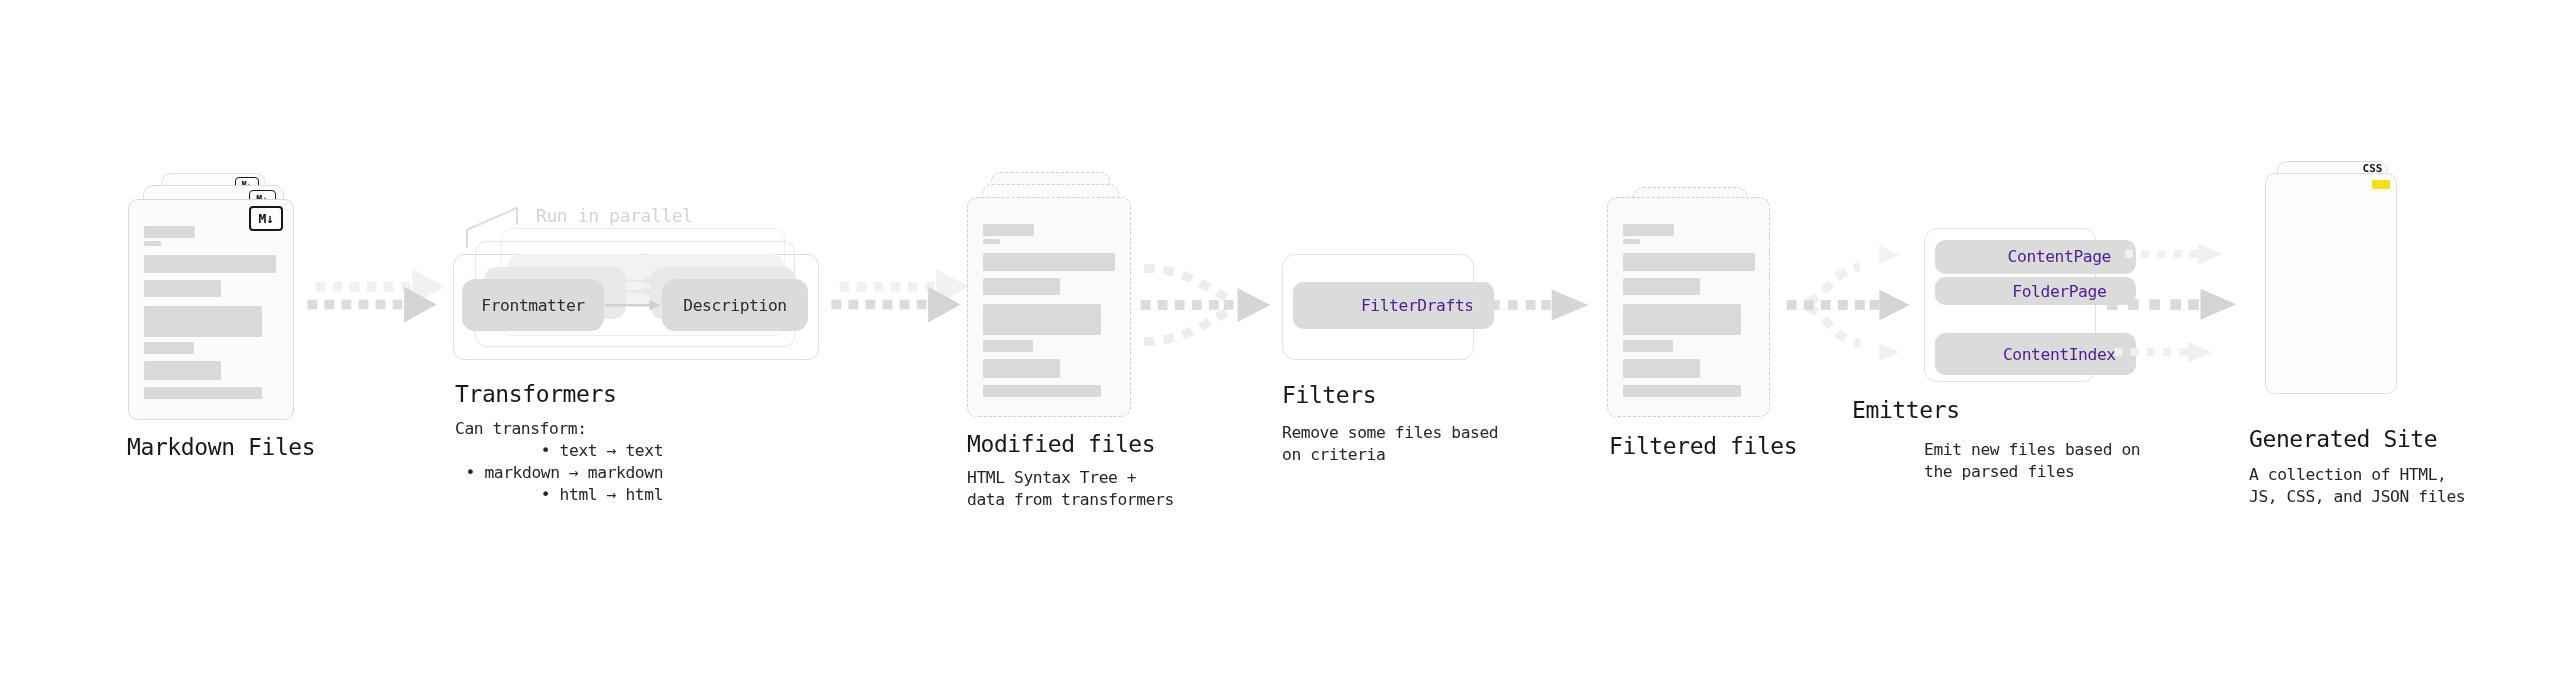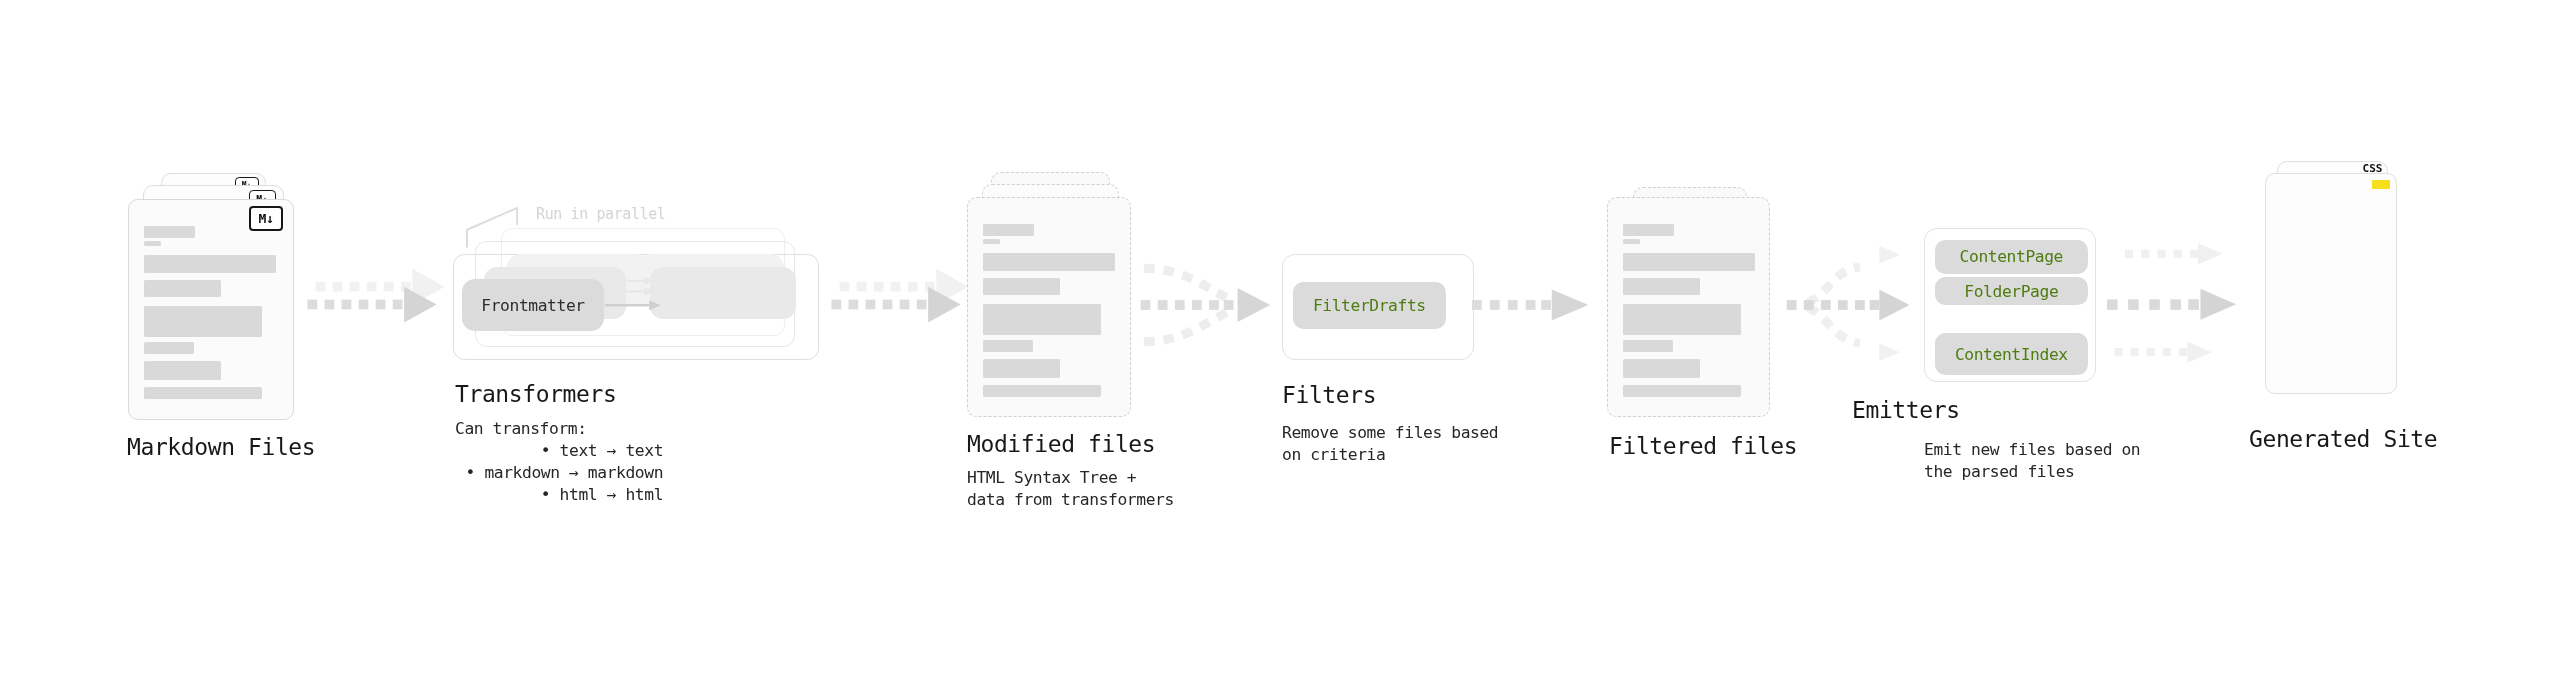--- a/index.html
+++ b/index.html
@@ -29,36 +29,36 @@
   .html5 .word{font-size:6.5px;font-weight:bold;color:#111;letter-spacing:0.8px;line-height:7.3px;}
   .html5 .shield{width:21px;height:23px;margin:0.8px auto 0 auto;position:relative;
                  clip-path:polygon(0 0,100% 0,90% 84%,50% 100%,10% 84%);
                  display:flex;align-items:center;justify-content:center;}
   .html5 .five{color:#fff;font-weight:bold;font-size:14px;line-height:14px;}
 
   
   .title{position:absolute;font-size:23px;color:#181818;white-space:nowrap;letter-spacing:-0.4px;}
   .desc{position:absolute;font-size:16.3px;color:#262626;line-height:22px;white-space:nowrap;letter-spacing:-0.4px;}
   .desc .indent{padding-left:10.6px;text-align:right;}
-  .note{position:absolute;font-size:15px;color:#d4d4d4;white-space:nowrap;letter-spacing:-0.4px;}
+  .note{position:absolute;font-size:18px;color:#d4d4d4;white-space:nowrap;letter-spacing:-0.4px;}
 
   
   .outline{position:absolute;border-radius:11.4px;box-sizing:border-box;background:transparent;}
   .outline.front{border:1.6px solid #dedede;}
   .outline.mid{border:1.6px solid #e7e7e7;}
   .outline.back{border:1.6px solid #eeeeee;}
   .pill{position:absolute;background:#dbdbdb;border-radius:13px;display:flex;align-items:center;justify-content:center;
         font-size:16.3px;color:#2d2d2d;letter-spacing:-0.4px;}
   .pill.ghost1{background:#e9e9e9;}
   .pill.ghost2{background:#f2f2f2;}
 
   
   .groupbox{position:absolute;background:#fff;border:1.6px solid #e2e2e2;border-radius:13px;box-sizing:border-box;}
   .gpill{position:absolute;left:9.8px;width:153px;background:#dbdbdb;border-radius:10.6px;display:flex;align-items:center;
-         justify-content:center;font-size:16.3px;color:#4d7c0f;letter-spacing:-0.4px;}
+         justify-content:center;font-size:16.3px;color:#4c1d95;letter-spacing:-0.4px;padding-left:48px;}
 
   svg{position:absolute;overflow:visible;}
 </style>
 </head>
 <body>
 
 <div id="stage">
 
   <div class="doc behind" style="left:161px;top:173px;width:105px;height:221px;">
     <div class="mdbadge sm">M↓</div>
@@ -124,20 +124,21 @@
         <polygon points="48,2 60,7 48,12" stroke="none"></polygon>
       <line x1="0" y1="20" x2="48" y2="20"></line>
         <polygon points="48,15 60,20 48,25" stroke="none"></polygon>
     </g>
     <g stroke="#cfcfcf" stroke-width="3" fill="#cfcfcf">
       <line x1="0" y1="37" x2="54" y2="37"></line>
         <polygon points="54,31 68,37 54,43" stroke="none"></polygon>
     </g>
   </svg>
 
+  <div class="pill" style="left:662px;top:279px;width:146px;height:52px;z-index:2;">Description</div>
 
   <div class="title" style="left:455px;top:381px;">Transformers</div>
   <div class="desc" style="left:455px;top:418px;">
     <div>Can transform:</div>
     <div class="indent">• text → text</div>
     <div class="indent">• markdown → markdown</div>
     <div class="indent">• html → html</div>
   </div>
 
   <svg style="left:829px;top:254px;" width="143" height="101" viewBox="0 0 176 124">
@@ -285,15 +286,19 @@
   <div class="doc behind" style="left:2277px;top:161px;width:111px;height:221px;">
     <div class="cssbadge">
       <div class="word">CSS</div>
       <div class="ubar" style="background: rgb(45, 111, 227);"></div>
     </div>
   </div>
   <div class="doc behind" style="left:2265px;top:173px;width:132px;height:221px;">
     <div class="jsbadge" style="background: rgb(247, 223, 30);"></div>
   </div>
   <div class="title" style="left:2249px;top:426px;">Generated Site</div>
+  <div class="desc" style="left:2249px;top:464px;">
+    <div>A collection of HTML,</div>
+    <div>JS, CSS, and JSON files</div>
+  </div>
 
 </div>
 
 
 </body></html>

